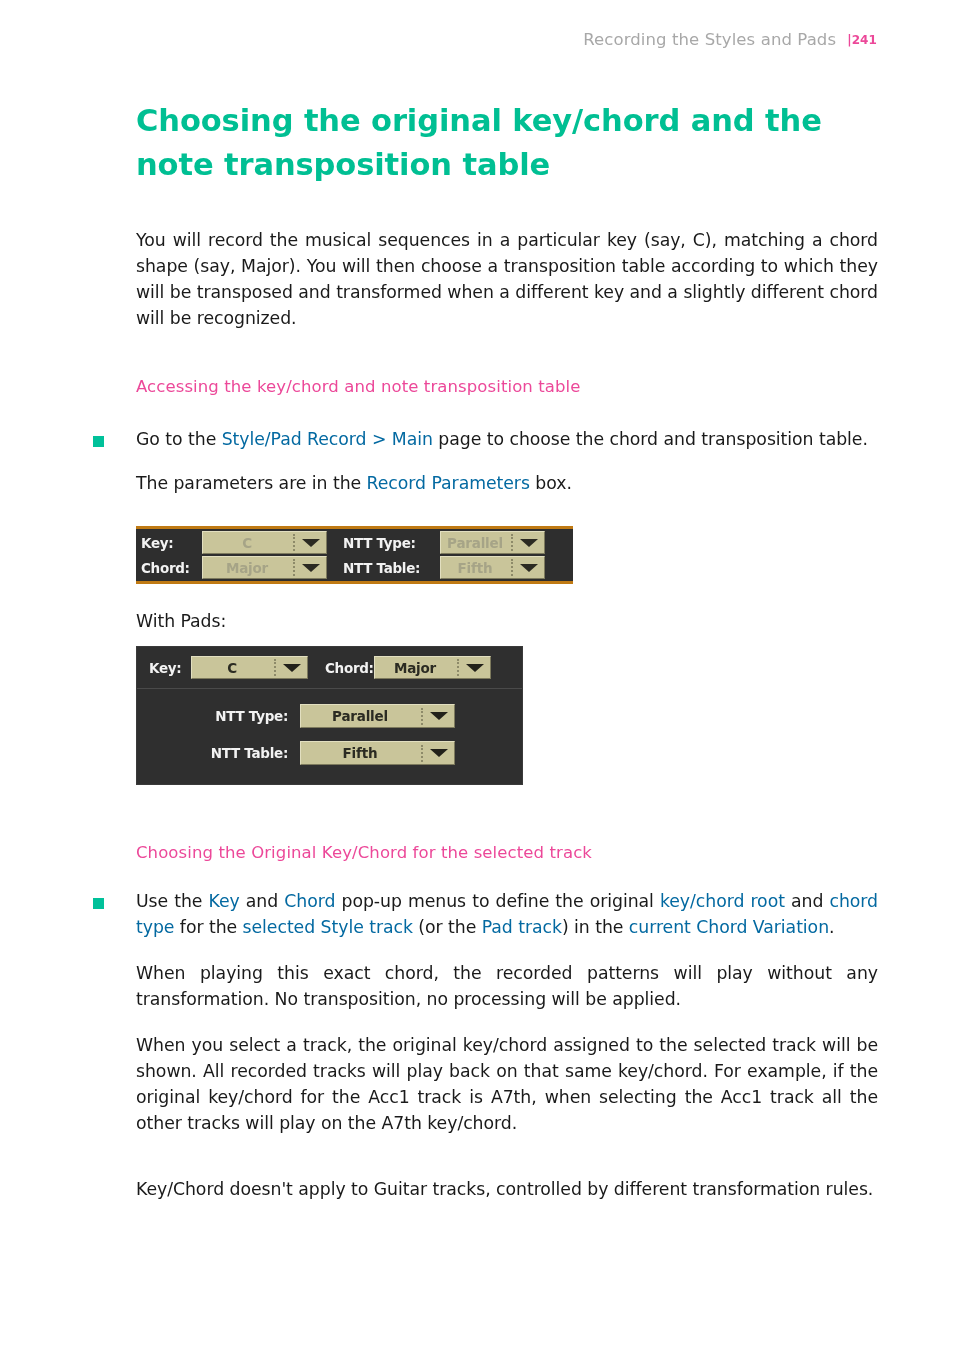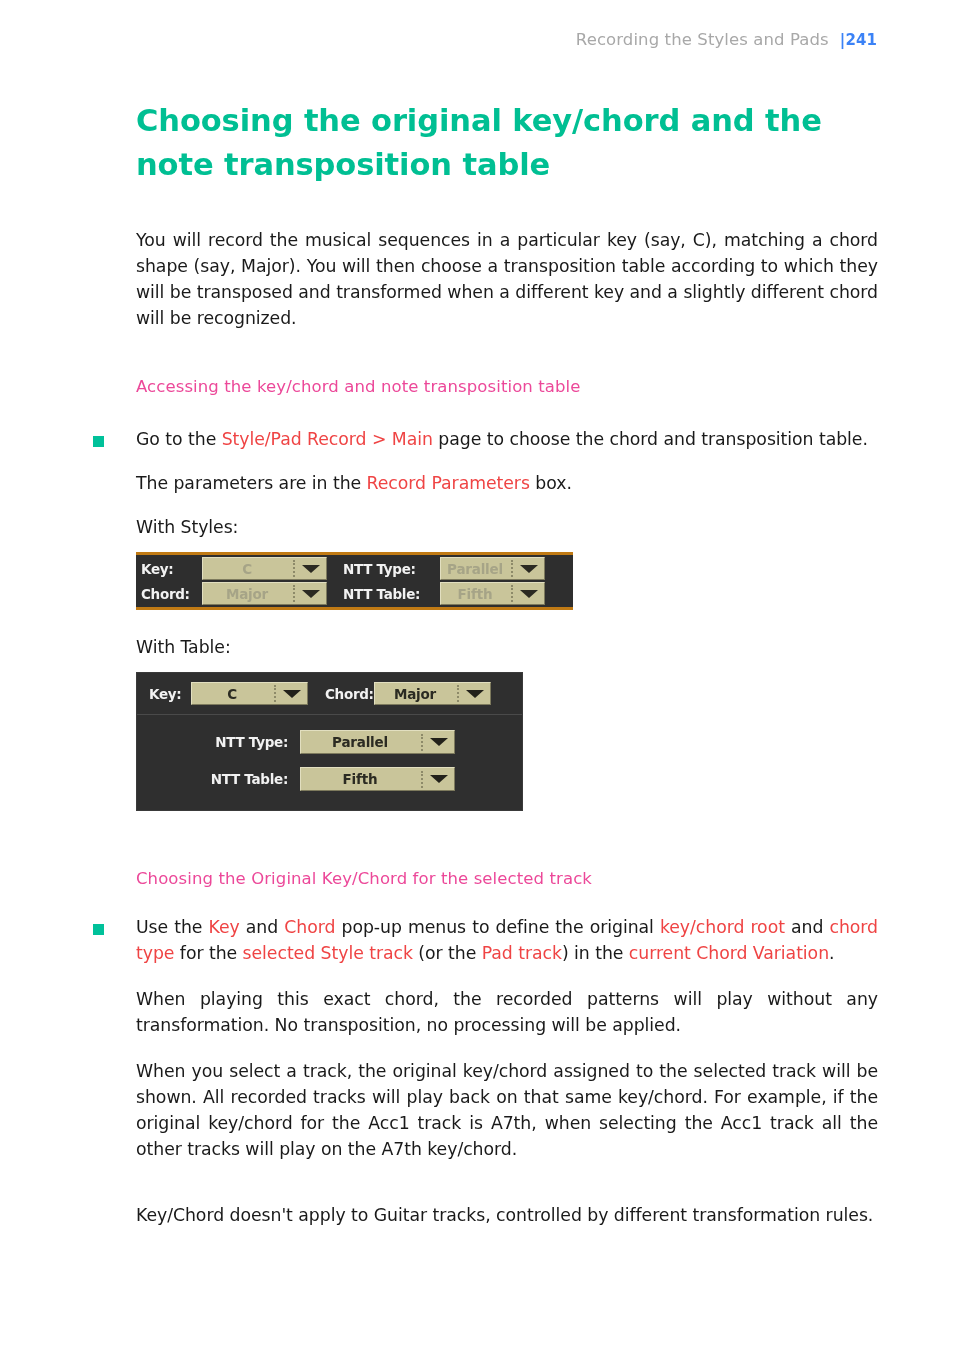--- a/index.html
+++ b/index.html
@@ -21,22 +21,22 @@
     right: 77px;
     display: flex;
     align-items: center;
     gap: 11px;
     font-size: 16.5px;
     color: #a8a8a8;
     letter-spacing: .1px;
   }
   .page-header .pipe-num {
     font-weight: bold;
-    color: #3b82f6;
-    font-size: 15px;
+    color: #ec4899;
+    font-size: 12px;
   }
 
   
   .content {
     position: absolute;
     left: 136px;
     top: 0;
     width: 742px;
   }
 
@@ -62,21 +62,21 @@
   p.body-text {
     margin: 0;
     font-size: 17.3px;
     line-height: 26px;
     color: #1a1a1a;
     text-align: justify;
     letter-spacing: -0.05px;
   }
   p.body-text.no-justify { text-align: left; }
 
-  .ui-term { color: #ef4444; }
+  .ui-term { color: #0369a1; }
 
   
   .bullet-row { position: relative; }
   .bullet-mark {
     position: absolute;
     left: -43px;
     top: 10px;
     width: 11px;
     height: 11px;
     background: #00c19a;
@@ -242,21 +242,20 @@
     <span class="bullet-mark"></span>
     <p class="body-text no-justify"><span>Go to the </span><span class="ui-term">Style/Pad Record</span><span class="ui-term"> &gt; </span><span class="ui-term">Main</span><span> page to choose the chord and transposition table.</span></p>
   </div>
 
   <div class="sp-18"></div>
 
   <p class="body-text no-justify"><span>The parameters are in the </span><span class="ui-term">Record Parameters</span><span> box.</span></p>
 
   <div class="sp-18"></div>
 
-  <p class="body-text no-justify">With Styles:</p>
 
   <div class="sp-12"></div>
 
   <div class="widget styles-widget">
     <div class="sw-col left">
       <div class="sw-row">
         <span class="sw-label">Key:</span>
         <div class="combo dim">
           <span class="combo-value">C</span>
           <span class="combo-sep"></span>
@@ -295,21 +294,21 @@
           <span class="combo-arrow">
               <i></i>
             </span>
         </div>
       </div>
     </div>
   </div>
 
   <div class="sp-24"></div>
 
-  <p class="body-text no-justify">With Table:</p>
+  <p class="body-text no-justify">With Pads:</p>
 
   <div class="sp-12"></div>
 
   <div class="widget pads-widget">
     <div class="pads-top">
       <span class="pw-label key">Key:</span>
       <div class="combo bright">
         <span class="combo-value">C</span>
         <span class="combo-sep"></span>
         <span class="combo-arrow">

